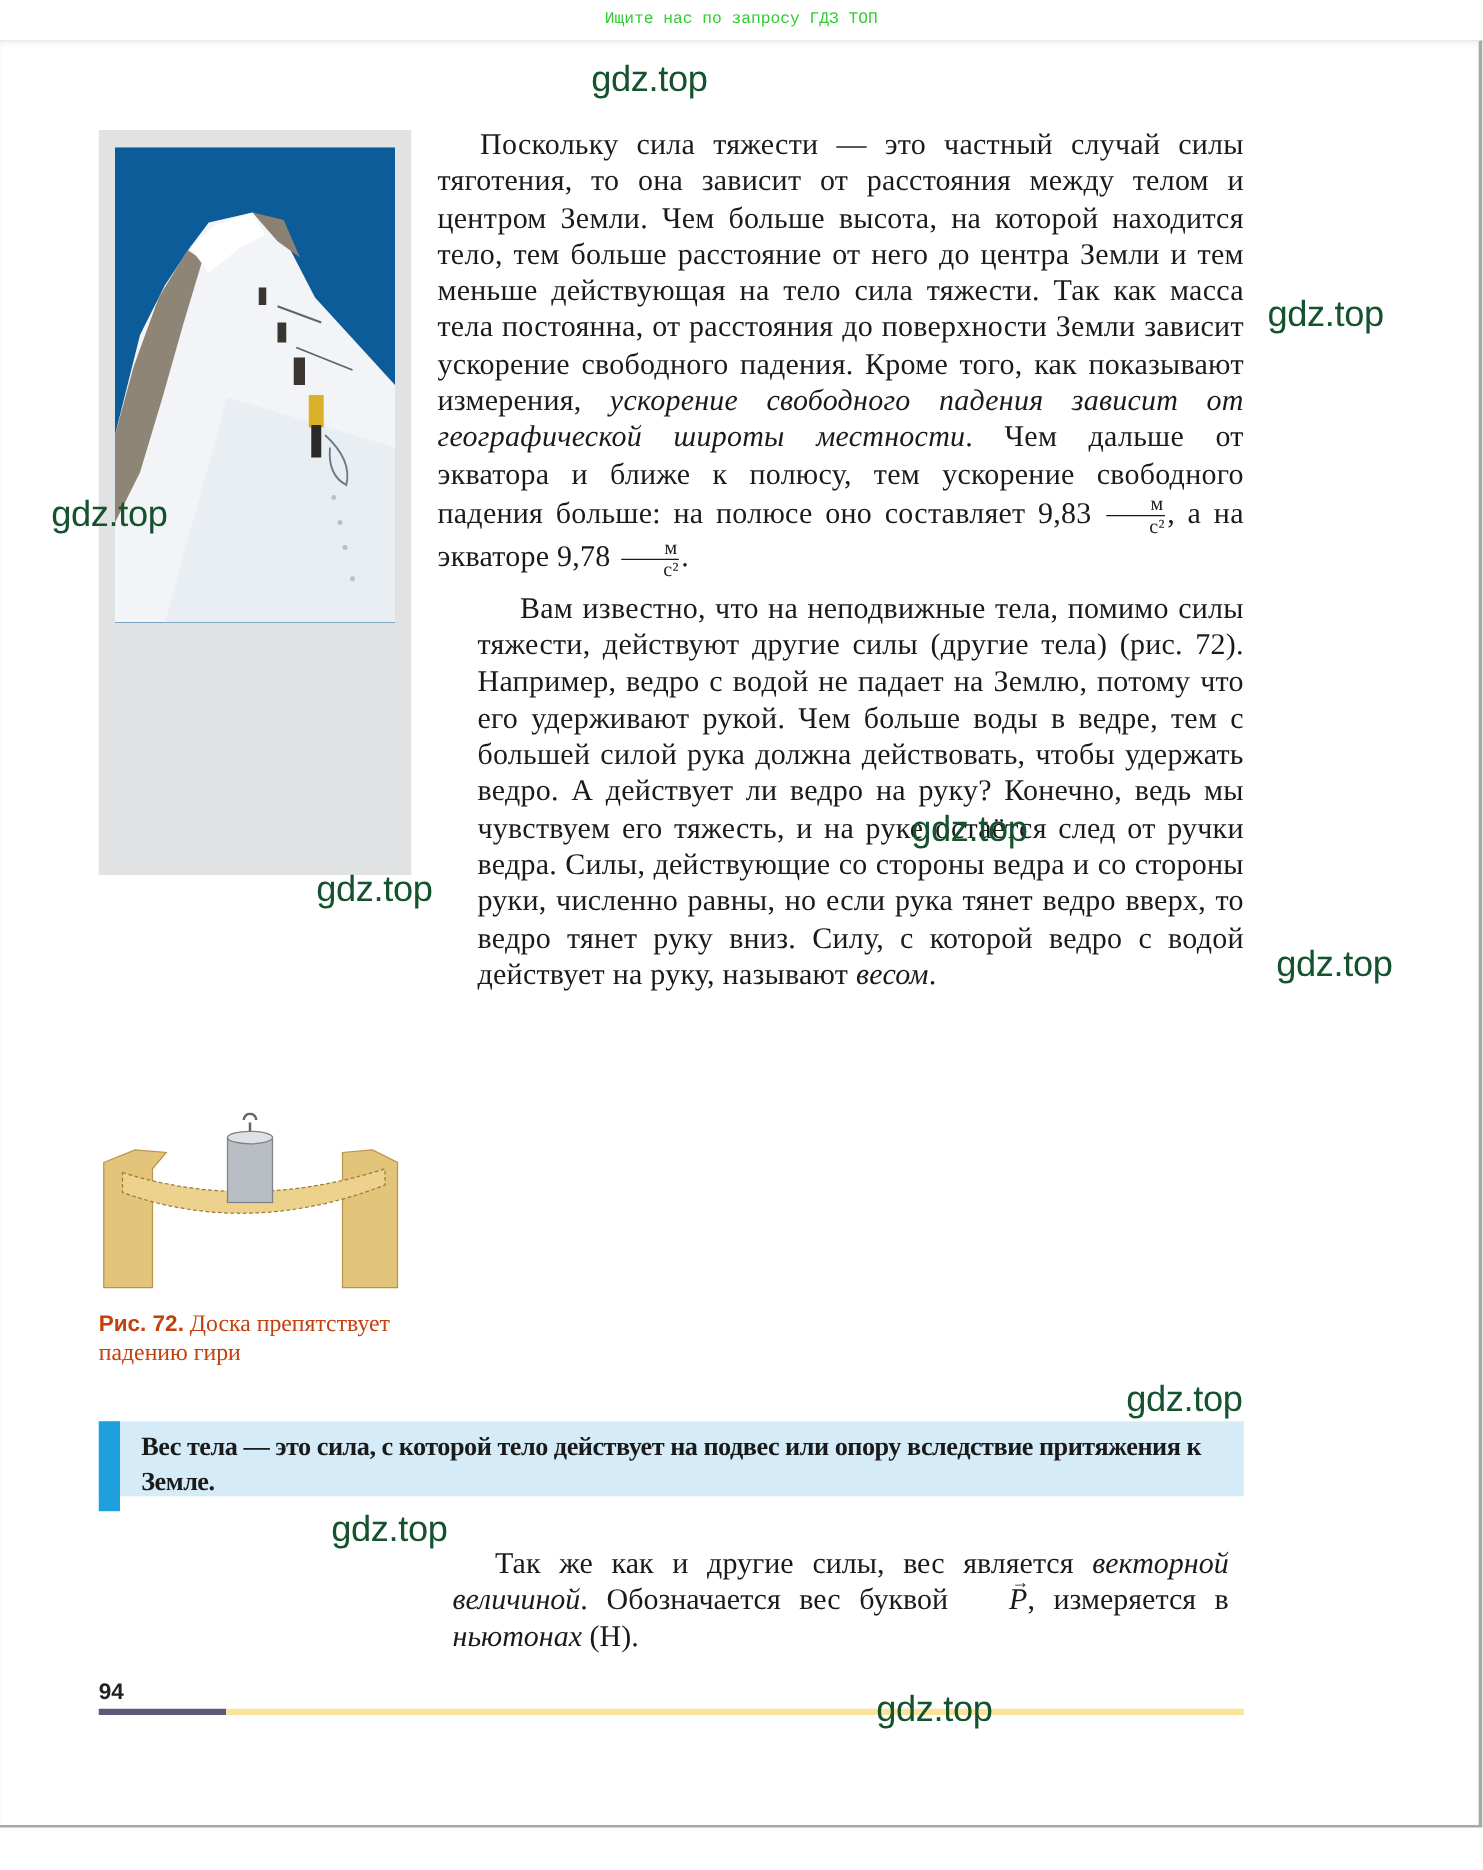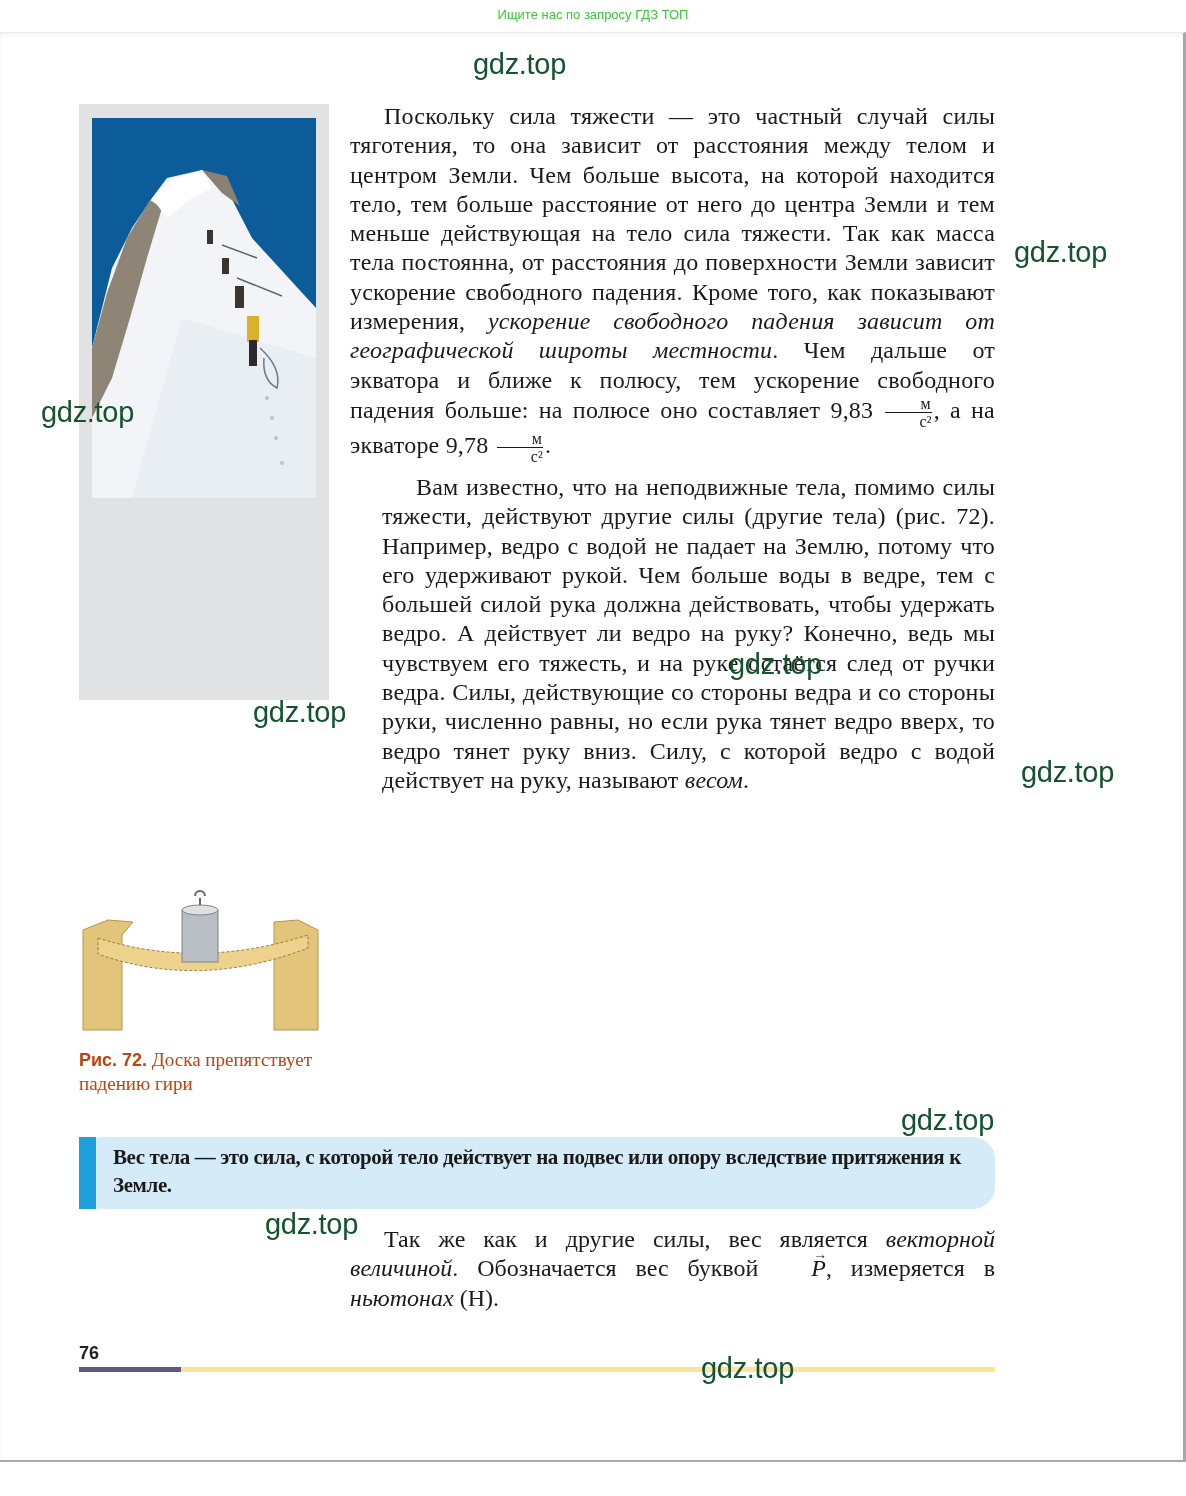--- a/index.html
+++ b/index.html
@@ -1,17 +1,17 @@
 <!DOCTYPE html>
 <html><head>
 <meta charset="utf-8">
 <style>
   html, body { margin:0; padding:0; }
   body { width:1186px; height:1496px; background:#ffffff; position:relative; overflow:hidden; font-family:"Liberation Serif", serif; color:#1a1a1a; }
-  .top-banner { position:absolute; left:0; top:0; width:1186px; height:32px; text-align:center; font-family:Liberation Sans, sans-serif; font-size:13px; line-height:30px; color:#33cc33; background:#fff; }
+  .top-banner { position:absolute; left:0; top:0; width:1186px; height:32px; text-align:center; font-family:Liberation Mono, monospace; font-size:13px; line-height:30px; color:#33cc33; background:#fff; }
   .page-frame { position:absolute; left:0; top:32px; width:1183px; height:1428px; background:#fff; border-top:1px solid #ececec; border-right:3px solid #a8a8a8; box-shadow: 0 2px 4px rgba(0,0,0,0.06) inset; }
   .bottom-rule { position:absolute; left:0; top:1460px; width:1186px; height:2px; background:#a8a8a8; }
   .bottom-footer { position:absolute; left:0; top:1466px; width:1186px; text-align:center; font-family:"Liberation Sans", sans-serif; font-size:13px; color:#4b2a8c;margin-top:44px; }
   .bottom-footer span { margin:0 3px; }
 
   .wm { position:absolute; font-family:"Liberation Sans", sans-serif; font-size:29px; color:#14532d; letter-spacing:-0.3px; z-index:5; }
 
   .photo-box { position:absolute; left:79px; top:104px; width:250px; height:596px; background:#e1e2e3; }
   .photo { position:absolute; left:13px; top:14px; width:224px; height:380px; overflow:hidden; background:#0c5e9a; }
   .photo-caption { position:absolute; left:13px; top:404px; width:226px; font-family:"Liberation Sans", sans-serif; font-size:17.5px; line-height:23.3px; color:#1d1d1d; letter-spacing:-0.3px; }
@@ -21,21 +21,21 @@
   .indent { text-indent:34px; }
   .it { font-style:italic; }
   .frac { display:inline-block; vertical-align:middle; text-align:center; font-size:16px; line-height:17px; margin:0 2px; }
   .frac .num { display:block; border-bottom:1px solid #1a1a1a; padding:0 1px; }
   .frac .den { display:block; }
 
   .fig72 { position:absolute; left:78px; top:890px; width:242px; height:145px; }
   .fig72-caption { position:absolute; left:79px; top:1048px; width:250px; font-size:19px; line-height:23px; color:#c2410c; }
   .fig72-caption b { font-family:"Liberation Sans", sans-serif; font-weight:bold; font-size:18px; }
 
-  .definition { position:absolute; left:79px; top:1137px; width:916px; height:72px; background:#d5ecf8;border-radius:22px; }
+  .definition { position:absolute; left:79px; top:1137px; width:916px; height:60px; background:#d5ecf8; }
   .definition .bar { position:absolute; left:0; top:0; width:17px; height:72px; background:#1ea0dc; }
   .definition .txt { position:absolute; left:34px; top:6px; width:872px; font-size:21px; line-height:28px; font-weight:bold; letter-spacing:-0.4px; }
 
   .text2 { position:absolute; left:350px; top:1225px; width:645px; font-size:24px; line-height:29.3px; text-align:justify; }
   .vec { position:relative; display:inline-block; font-style:italic; }
   .vec::before { content:"\2192"; position:absolute; left:2px; top:-14px; font-size:14px; font-style:normal; }
 
   .page-num { position:absolute; left:79px; top:1343px; font-family:"Liberation Sans", sans-serif; font-weight:bold; font-size:18px; color:#222; }
   .rule-dark { position:absolute; left:79px; top:1367px; width:102px; height:5px; background:#5d5b7d; }
   .rule-light { position:absolute; left:181px; top:1367px; width:814px; height:5px; background:#fbe39a; }
@@ -106,26 +106,26 @@
 <div class="fig72-caption">
   <b>Рис. 72.</b><span> Доска препятствует падению гири</span>
 </div>
 
 <div class="definition">
   <div class="bar"></div>
   <div class="txt">Вес тела — это сила, с которой тело действует на подвес или опору вслед­ствие притяжения к Земле.</div>
 </div>
 
 <div class="text2">
-  <p class="indent" style="margin:0;">
+  <p class="indent" style="margin:12px;">
     <span>Так же как и другие силы, вес является </span><span class="it">век­торной величиной</span><span>. Обозначается вес буквой </span><span class="vec">P</span><span>, измеряется в </span><span class="it">ньютонах</span><span> (Н).</span>
   </p>
 </div>
 
-<div class="page-num">76</div>
+<div class="page-num">94</div>
 <div class="rule-dark"></div>
 <div class="rule-light"></div>
 
 <div class="bottom-rule"></div>
 <div class="bottom-footer">
   <span>gdz top</span>
   <span>//</span>
   <span>гдз топ</span>
   <span>//</span>
   <span>гдз top</span>

